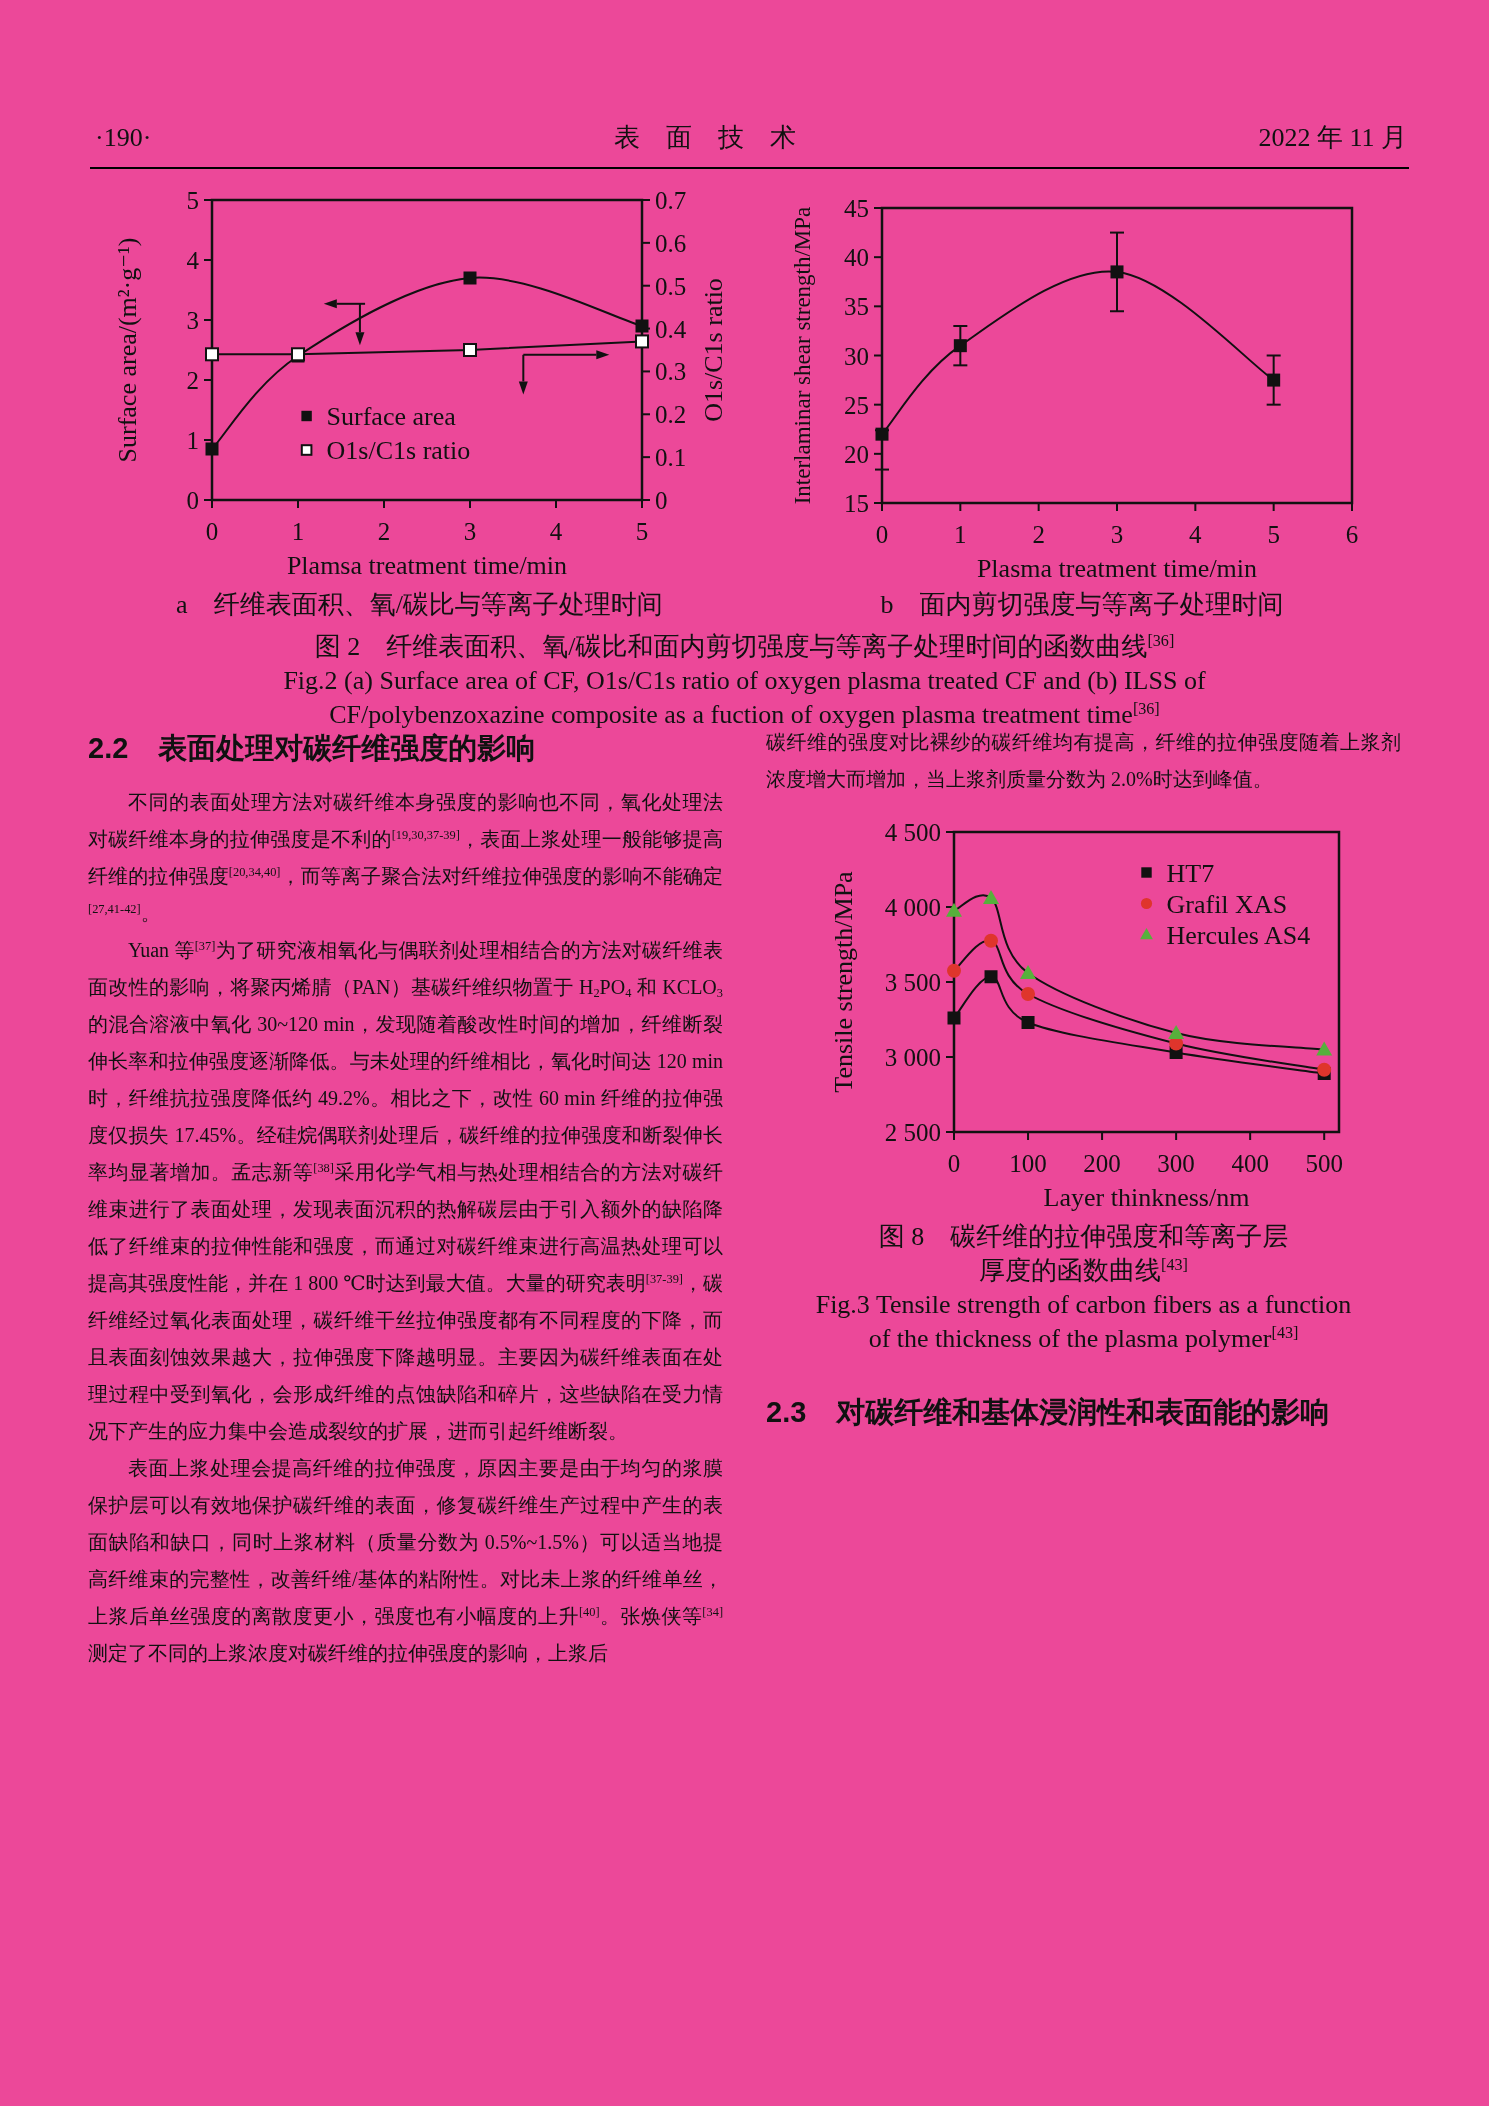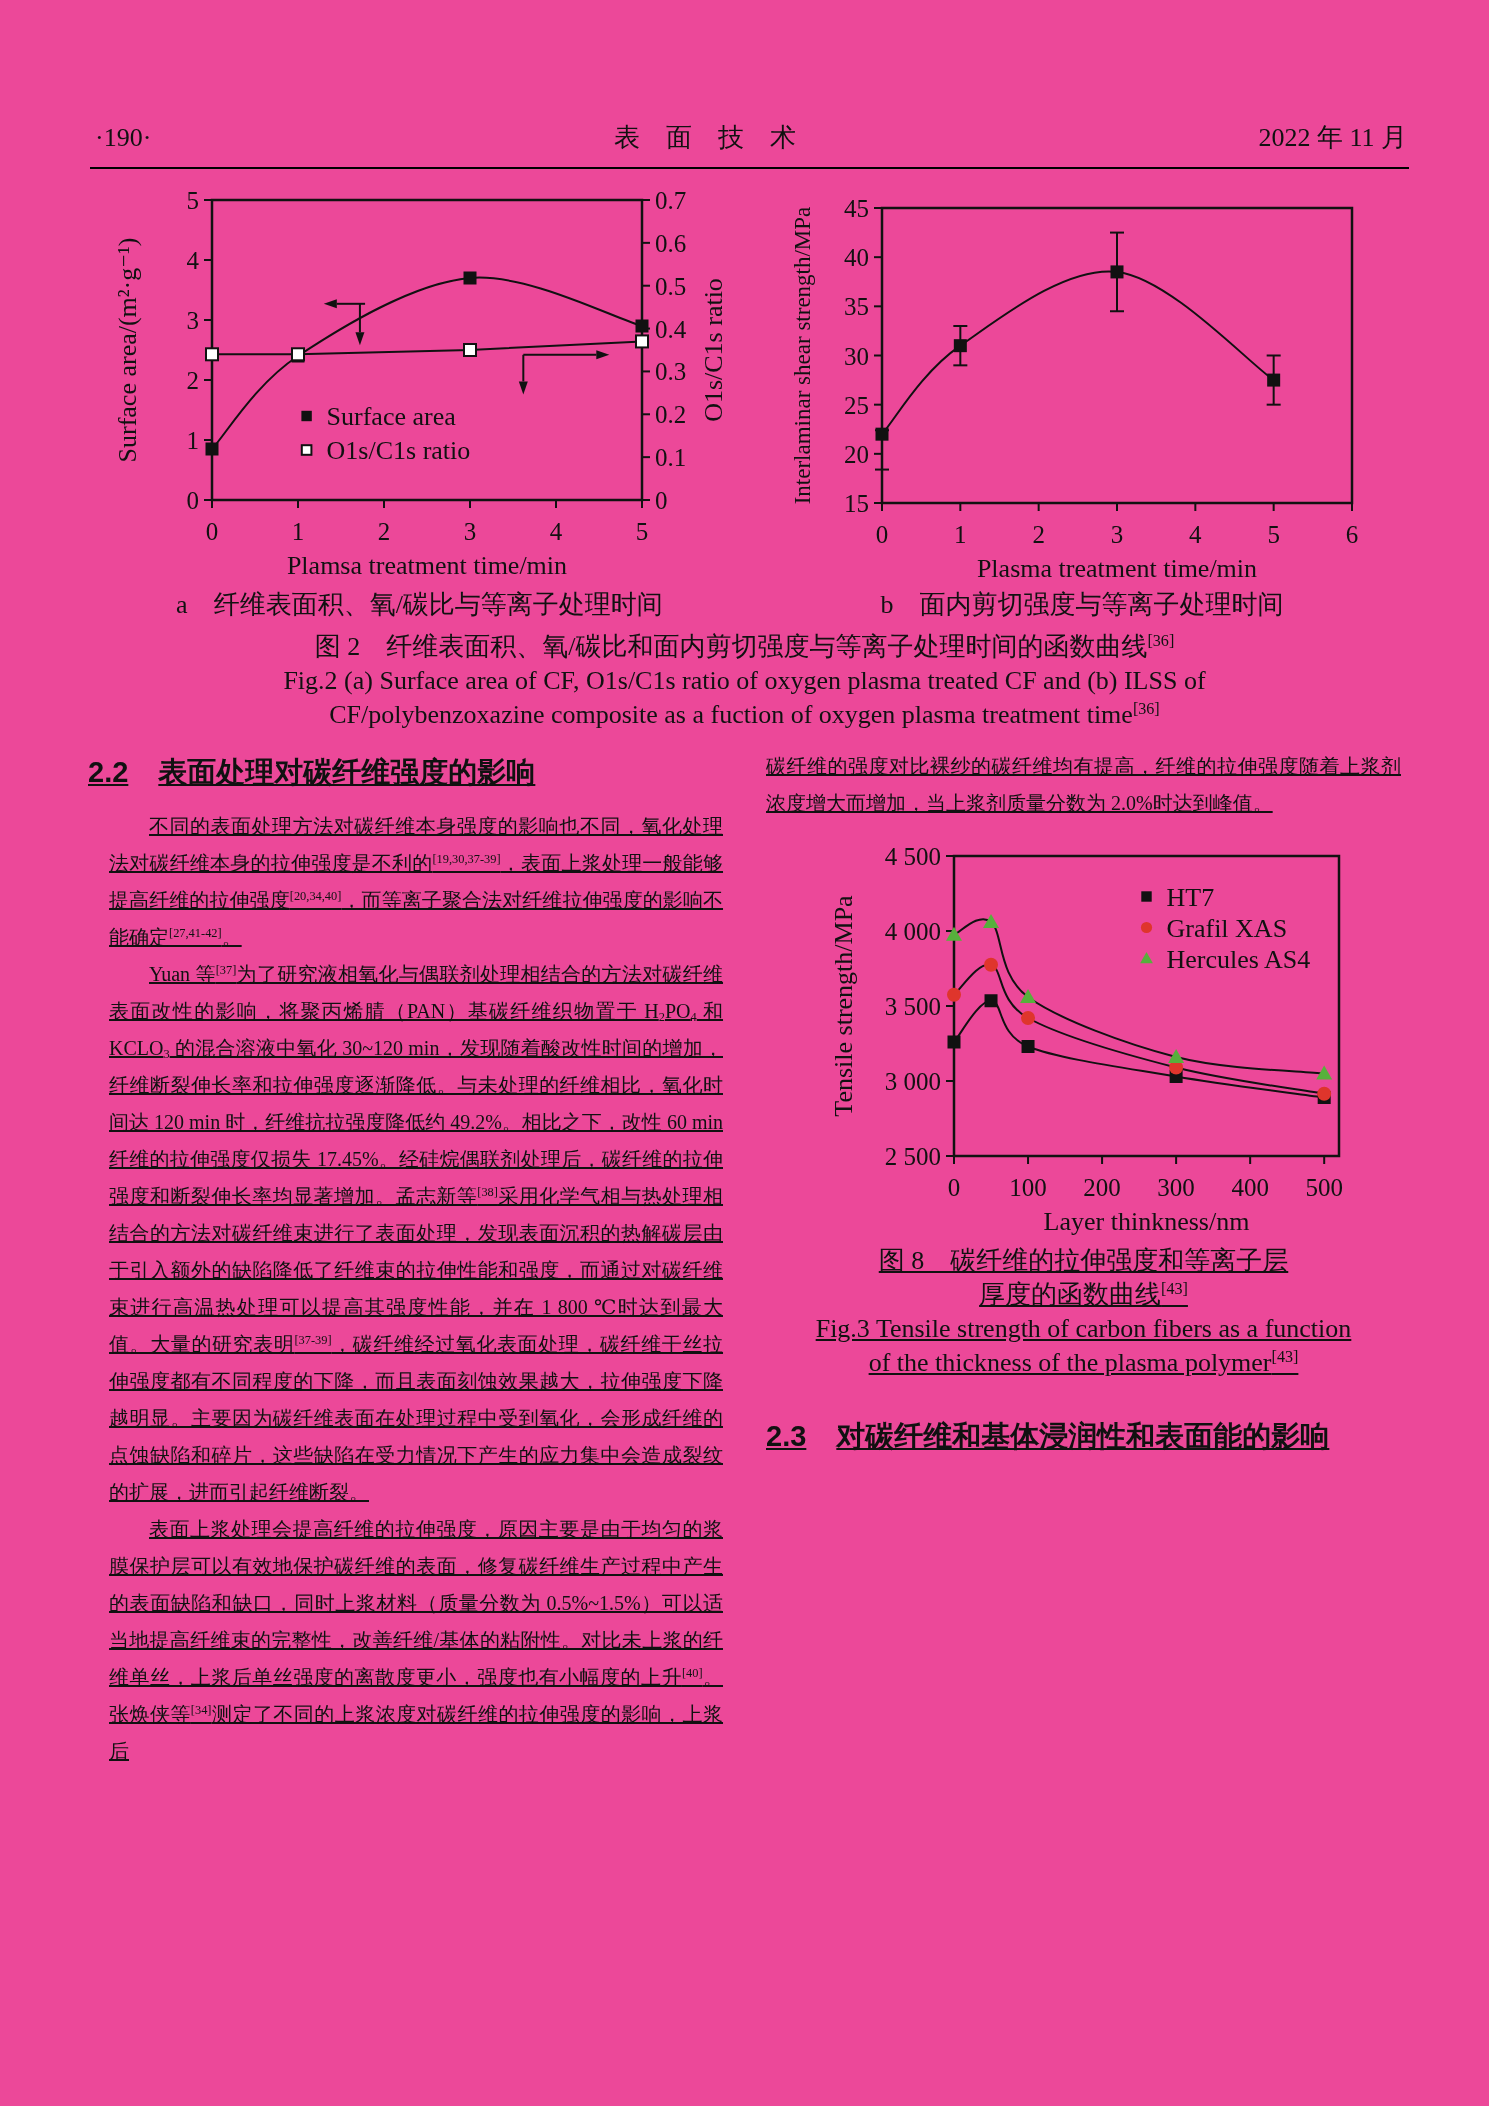--- a/index.html
+++ b/index.html
@@ -7,24 +7,24 @@
         font-family:"Liberation Serif","DejaVu Serif","DejaVu Sans",serif;color:#111;overflow:hidden;}
   .page-header{position:absolute;top:120px;left:95px;right:82px;display:flex;
         justify-content:space-between;align-items:baseline;font-size:26px;}
   .header-rule{position:absolute;top:167px;left:90px;right:80px;border-top:2.5px solid #000;}
   .fig2-block{position:absolute;top:178px;left:88px;width:1313px;}
   .fig2-charts{display:flex;justify-content:center;gap:20px;}
   .chart-block{text-align:center;}
   .sub-caption{font-size:26px;line-height:34px;margin-top:0;}
   .fig-caption{text-align:center;font-size:26px;line-height:34px;}
   .fig2-captions{margin-top:8px;}
-  .columns{position:absolute;top:748px;left:88px;width:1313px;display:flex;gap:43px;text-decoration:underline;}
+  .columns{position:absolute;top:724px;left:88px;width:1313px;display:flex;gap:43px;}
   .col{width:640px;}
   .col p{margin:0;font-size:20px;line-height:37px;text-align:justify;}
-  .col p.indent{text-indent:2em;margin-left:21px;}
+  .col p.indent{text-indent:2em;}
   sup{font-size:0.62em;line-height:0;vertical-align:baseline;position:relative;top:-0.55em;}
   sub{font-size:0.62em;line-height:0;vertical-align:baseline;position:relative;top:0.25em;}
   .sec-heading{font-family:"Liberation Sans","DejaVu Sans",sans-serif;font-weight:700;
         font-size:29px;margin:4px 0 16px 0;line-height:40px;}
   .sec-heading .sec-num{margin-right:30px;}
   .sec-heading.s23{margin-top:36px;}
   .fig3-block{text-align:center;margin-top:12px;margin-bottom:6px;}
   svg{display:block;margin:0 auto;}
 </style>
 </head>

